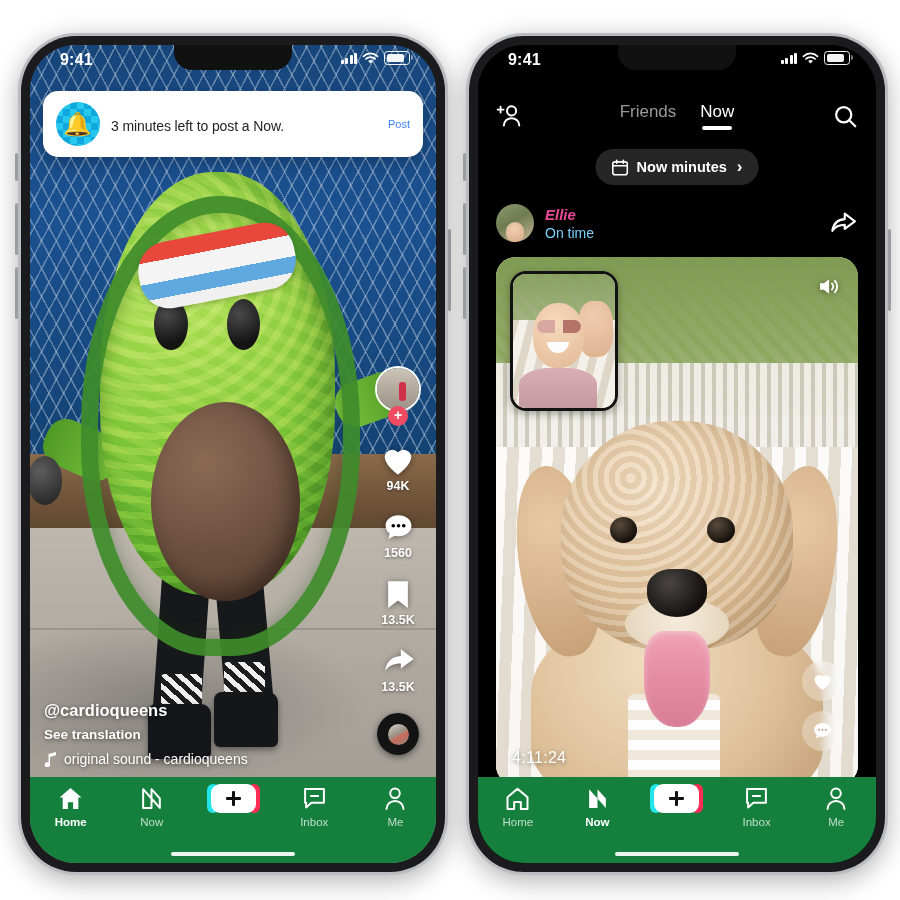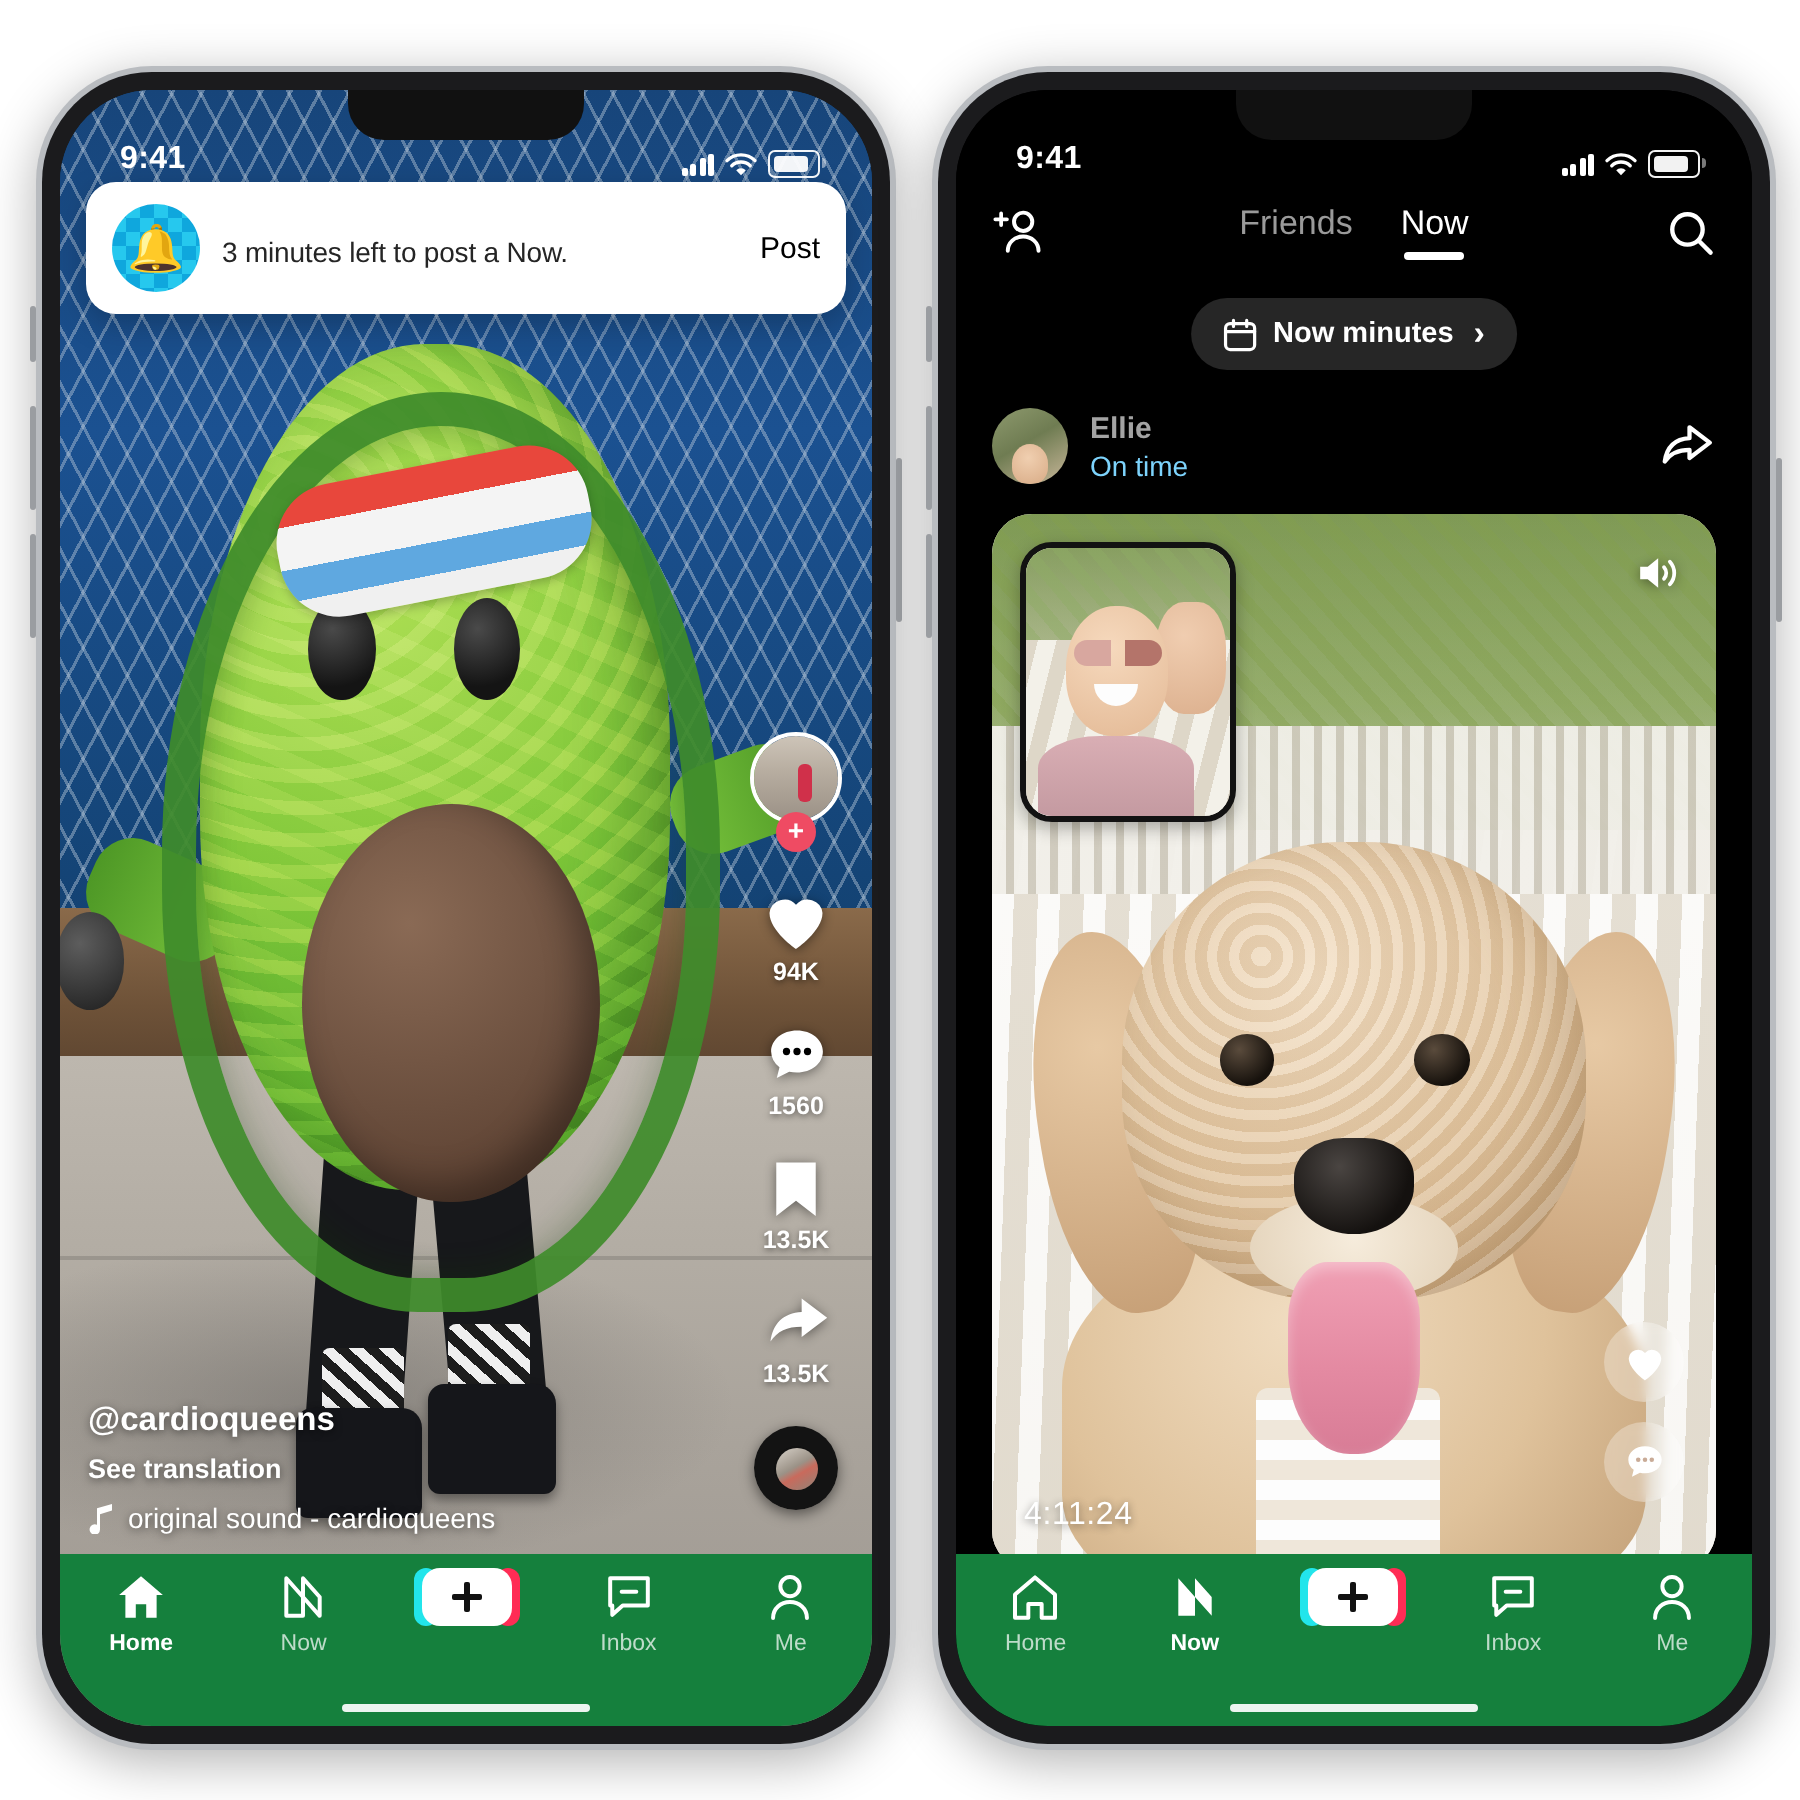--- a/index.html
+++ b/index.html
@@ -15,21 +15,21 @@
          background:#111;border-radius:0 0 18px 18px;z-index:60;}
   .sidebtn{position:absolute;background:#9a9da1;border-radius:2px;}
   .sb-l{left:-3px;width:3px;}
   .sb-r{right:-3px;width:3px;}
 
   #phoneLeft{left:18px;top:33px;width:424px;height:836px;}
   #phoneRight{left:466px;top:33px;width:416px;height:836px;}
 
   
   .statusbar{position:absolute;top:0;left:0;right:0;height:44px;z-index:50;
-             display:flex;align-items:flex-end;justify-content:space-between;padding:6px 26px 0 30px;box-sizing:border-box;}
+             display:flex;align-items:flex-start;justify-content:space-between;padding:6px 26px 0 30px;box-sizing:border-box;}
   .st-time{font-size:16px;font-weight:bold;letter-spacing:.2px;}
   .st-right{display:flex;align-items:center;gap:5px;}
   .bars{display:flex;align-items:flex-end;gap:1.5px;height:11px;}
   .bars i{display:block;width:3px;border-radius:1px;background:currentColor;}
   .bars i:nth-child(1){height:4px}.bars i:nth-child(2){height:6px}
   .bars i:nth-child(3){height:8.5px}.bars i:nth-child(4){height:11px}
   .batt{width:24px;height:12px;border:1.6px solid currentColor;border-radius:3.5px;position:relative;opacity:.95;}
   .batt::after{content:"";position:absolute;right:-4px;top:3.4px;width:2px;height:5px;background:currentColor;border-radius:0 2px 2px 0;opacity:.5;}
   .batt i{position:absolute;left:1.6px;top:1.6px;bottom:1.6px;width:17px;background:currentColor;border-radius:2px;}
   .light{color:#fff}
@@ -98,21 +98,21 @@
   .notif{position:absolute;left:13px;top:46px;right:13px;height:66px;background:#fff;border-radius:15px;
          display:flex;align-items:center;padding:0 13px;box-sizing:border-box;z-index:40;
          box-shadow:0 5px 16px rgba(0,0,0,.22);}
   .notif-av{width:44px;height:44px;border-radius:50%;flex:0 0 44px;position:relative;overflow:hidden;
     background:
       repeating-conic-gradient(#26c8ee 0 25%, #0fa7dd 0 50%) 0 0/14px 14px;}
   .notif-av .bell{position:absolute;inset:0;display:flex;align-items:center;justify-content:center;font-size:23px;color:#111;line-height:1;}
   .notif-txt{flex:1;padding-left:11px;min-width:0;}
   .notif-t1{font-size:14.5px;font-weight:bold;color:#0d0d0d;letter-spacing:-.1px;white-space:nowrap;}
   .notif-t2{font-size:14px;color:#252525;margin-top:3px;white-space:nowrap;letter-spacing:-.1px;}
-  .notif-post{font-size:15px;color:#000000;padding-left:8px;flex:0 0 auto;}
+  .notif-post{font-size:11px;color:#3b82f6;padding-left:8px;flex:0 0 auto;}
 
   
   .rail{position:absolute;right:9px;bottom:108px;width:58px;z-index:35;
         display:flex;flex-direction:column;align-items:center;gap:7px;}
   .rail-av{position:relative;width:46px;height:46px;border-radius:50%;border:2px solid #fff;box-sizing:border-box;
     overflow:hidden;background:linear-gradient(180deg,#cfc6bb,#8f8madd);}
   .rail-av .ph{position:absolute;inset:0;background:
      linear-gradient(180deg,#cdc4b8 0%,#b7ada0 42%,#9b9186 100%);}
   .rail-av .dot{position:absolute;left:52%;top:34%;width:18%;height:44%;background:#d0304a;border-radius:3px;}
   .rail-plus{margin-top:-13px;width:20px;height:20px;border-radius:50%;background:#ef4b63;color:#fff;
@@ -150,21 +150,21 @@
   .head-ic.left{left:14px;} .head-ic.right{right:14px;}
   .memories{position:absolute;top:104px;left:50%;transform:translateX(-50%);z-index:30;
     height:36px;padding:0 16px;border-radius:19px;background:#262626;color:#fff;
     display:flex;align-items:center;gap:8px;font-size:14.5px;font-weight:bold;}
   .poster{position:absolute;top:152px;left:18px;right:18px;height:52px;z-index:30;display:flex;align-items:center;}
   .p-av{width:38px;height:38px;border-radius:50%;flex:0 0 38px;overflow:hidden;position:relative;
     background:linear-gradient(150deg,#8e9a6e,#6f7c52 45%,#c9b79a);}
   .p-av::after{content:"";position:absolute;left:26%;top:48%;width:48%;height:52%;border-radius:50% 50% 42% 42%;
     background:radial-gradient(circle at 45% 35%,#f0cfb0,#d8ab86);}
   .p-meta{flex:1;padding-left:11px;}
-  .p-name{color:#a3a3a3;font-size:15px;font-weight:bold;}
+  .p-name{color:#ec4899;font-size:15px;font-weight:bold;font-style:italic;}
   .p-sub{color:#7dd3fc;font-size:14px;margin-top:2px;}
   .p-share{width:32px;height:32px;display:flex;align-items:center;justify-content:center;}
 
   .photo{position:absolute;left:18px;right:18px;top:212px;bottom:78px;border-radius:20px;overflow:hidden;z-index:20;padding-left:16px;}
   .ham{position:absolute;inset:0;
     background:
       repeating-linear-gradient(98deg, rgba(255,255,255,.55) 0 9px, rgba(214,205,192,.5) 9px 19px),
       linear-gradient(120deg,#eef0e6 0%,#e7e6da 30%,#ded9cc 60%,#e9e6dc 100%);}
   .ham-green{position:absolute;left:0;right:0;top:0;height:30%;
     background:

